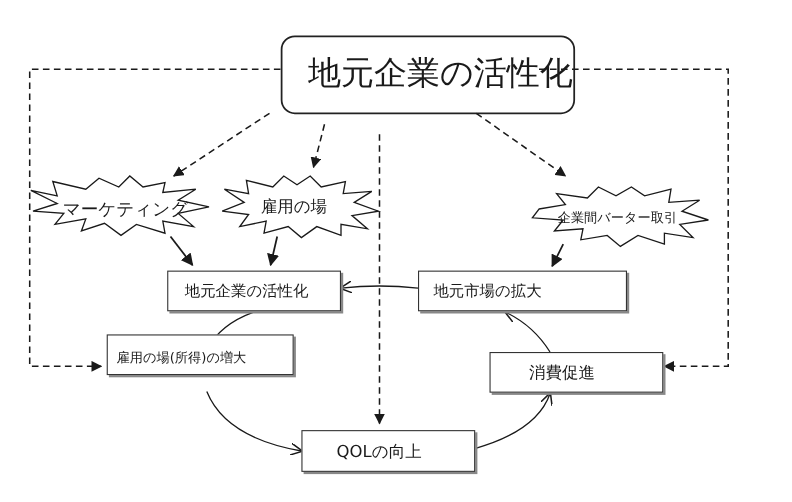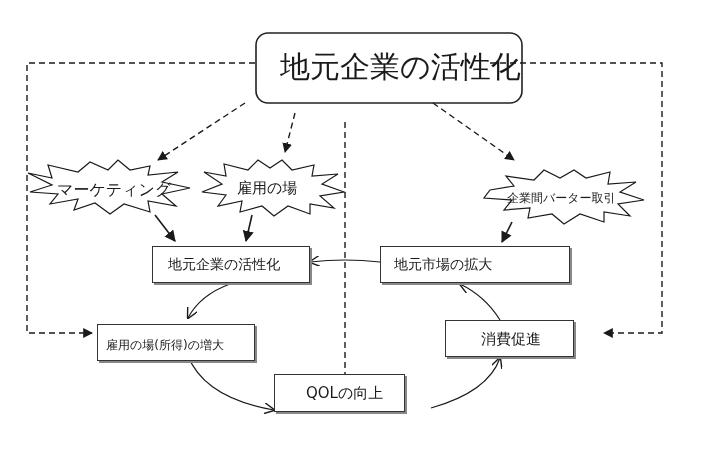--- a/index.html
+++ b/index.html
@@ -54,21 +54,21 @@
 <div class="lbl" style="left:57px; top:180px; font-size:16px;">マーケティング</div>
 <div class="lbl" style="left:237px; top:179px; font-size:15px;">雇用の場</div>
 <div class="lbl" style="left:507px; top:190px; font-size:12px;">企業間バーター取引</div>
 
 <div class="box" style="left:152px; top:246px; width:158px; height:37px;">
   <span class="box-text" style="left:15px; top:9px; font-size:14px;">地元企業の活性化</span>
 </div>
 <div class="box" style="left:380px; top:246px; width:190px; height:37px;">
   <span class="box-text" style="left:13px; top:9px; font-size:14px;">地元市場の拡大</span>
 </div>
-<div class="box" style="left:97px; top:324px; width:158px; height:37px;">
+<div class="box" style="left:97px; top:304px; width:170px; height:37px;">
   <span class="box-text" style="left:8px; top:12px; font-size:12px;">雇用の場(所得)の増大</span>
 </div>
-<div class="box" style="left:445px; top:320px; width:129px; height:37px;">
+<div class="box" style="left:445px; top:320px; width:158px; height:37px;">
   <span class="box-text" style="left:35px; top:9px; font-size:15px;">消費促進</span>
 </div>
-<div class="box" style="left:274px; top:374px; width:131px; height:38px;">
+<div class="box" style="left:274px; top:391px; width:158px; height:38px;">
   <span class="box-text" style="left:31px; top:9px; font-size:15px;">QOLの向上</span>
 </div>
 
 </body></html>

